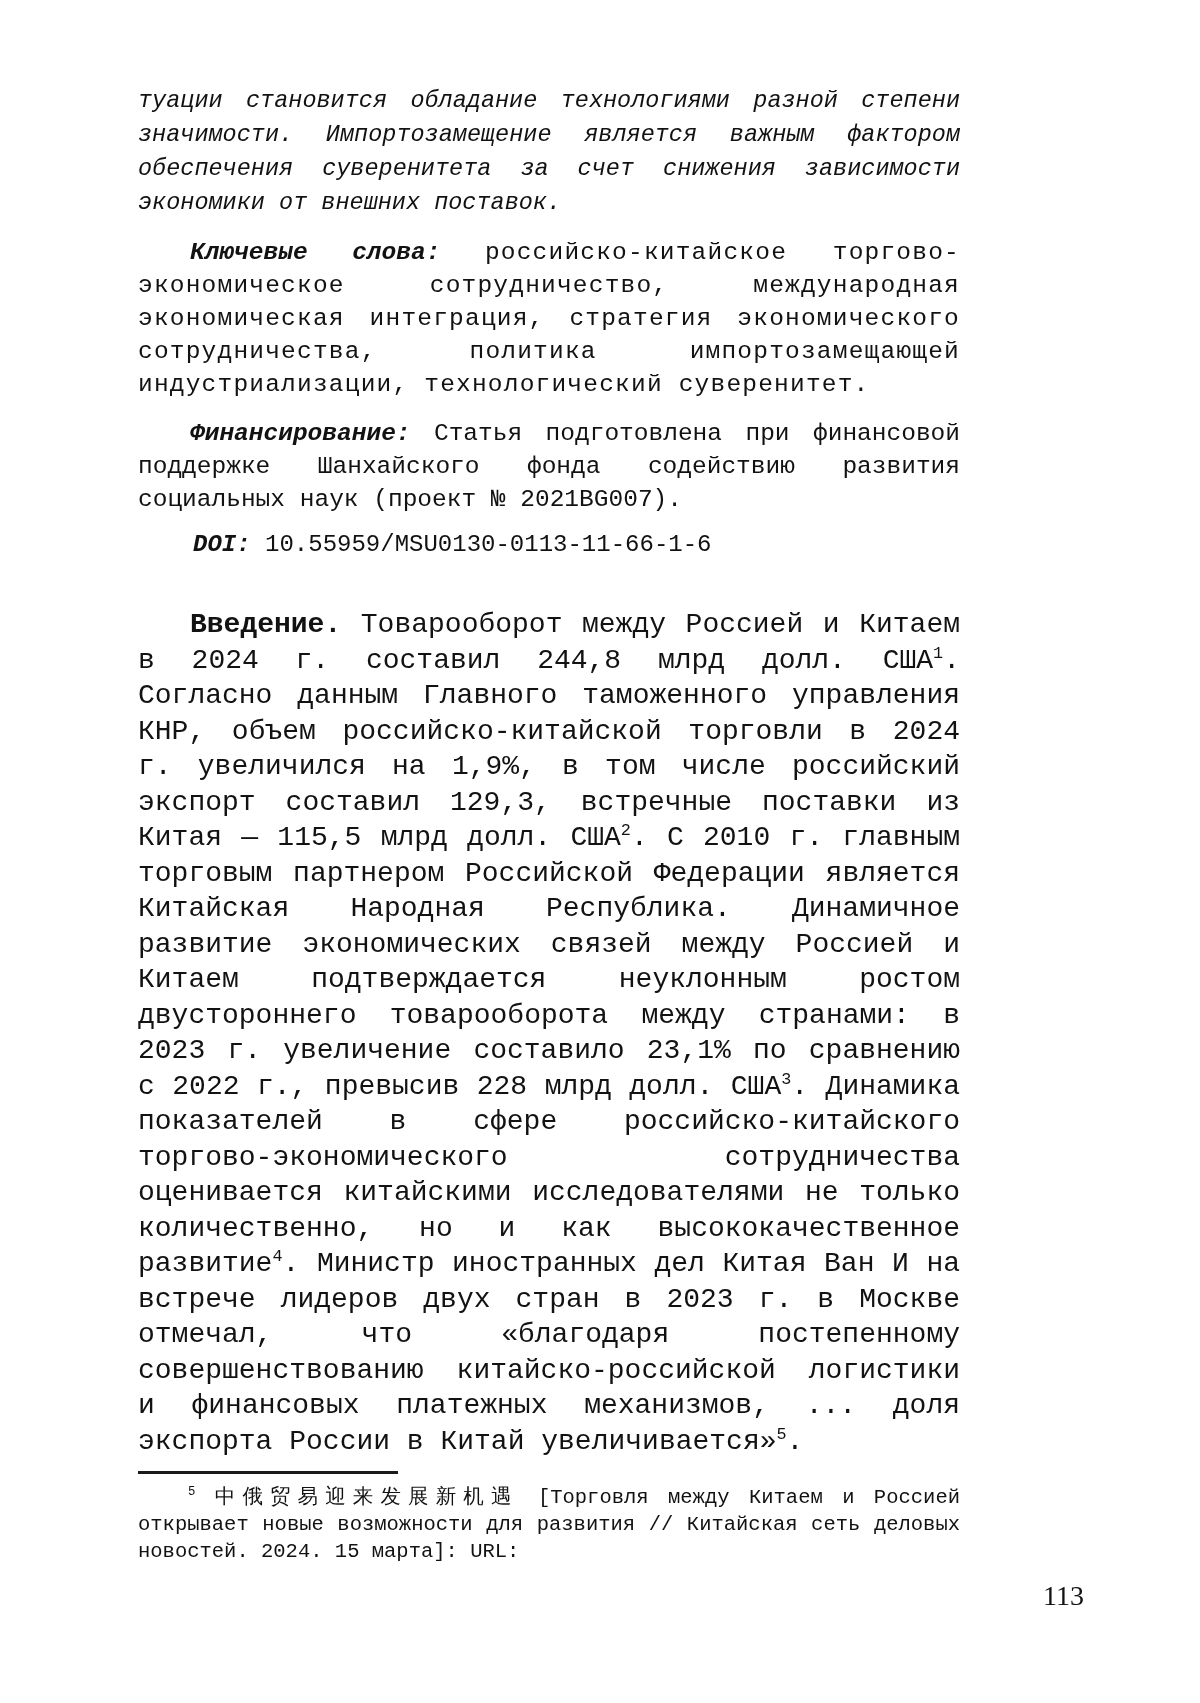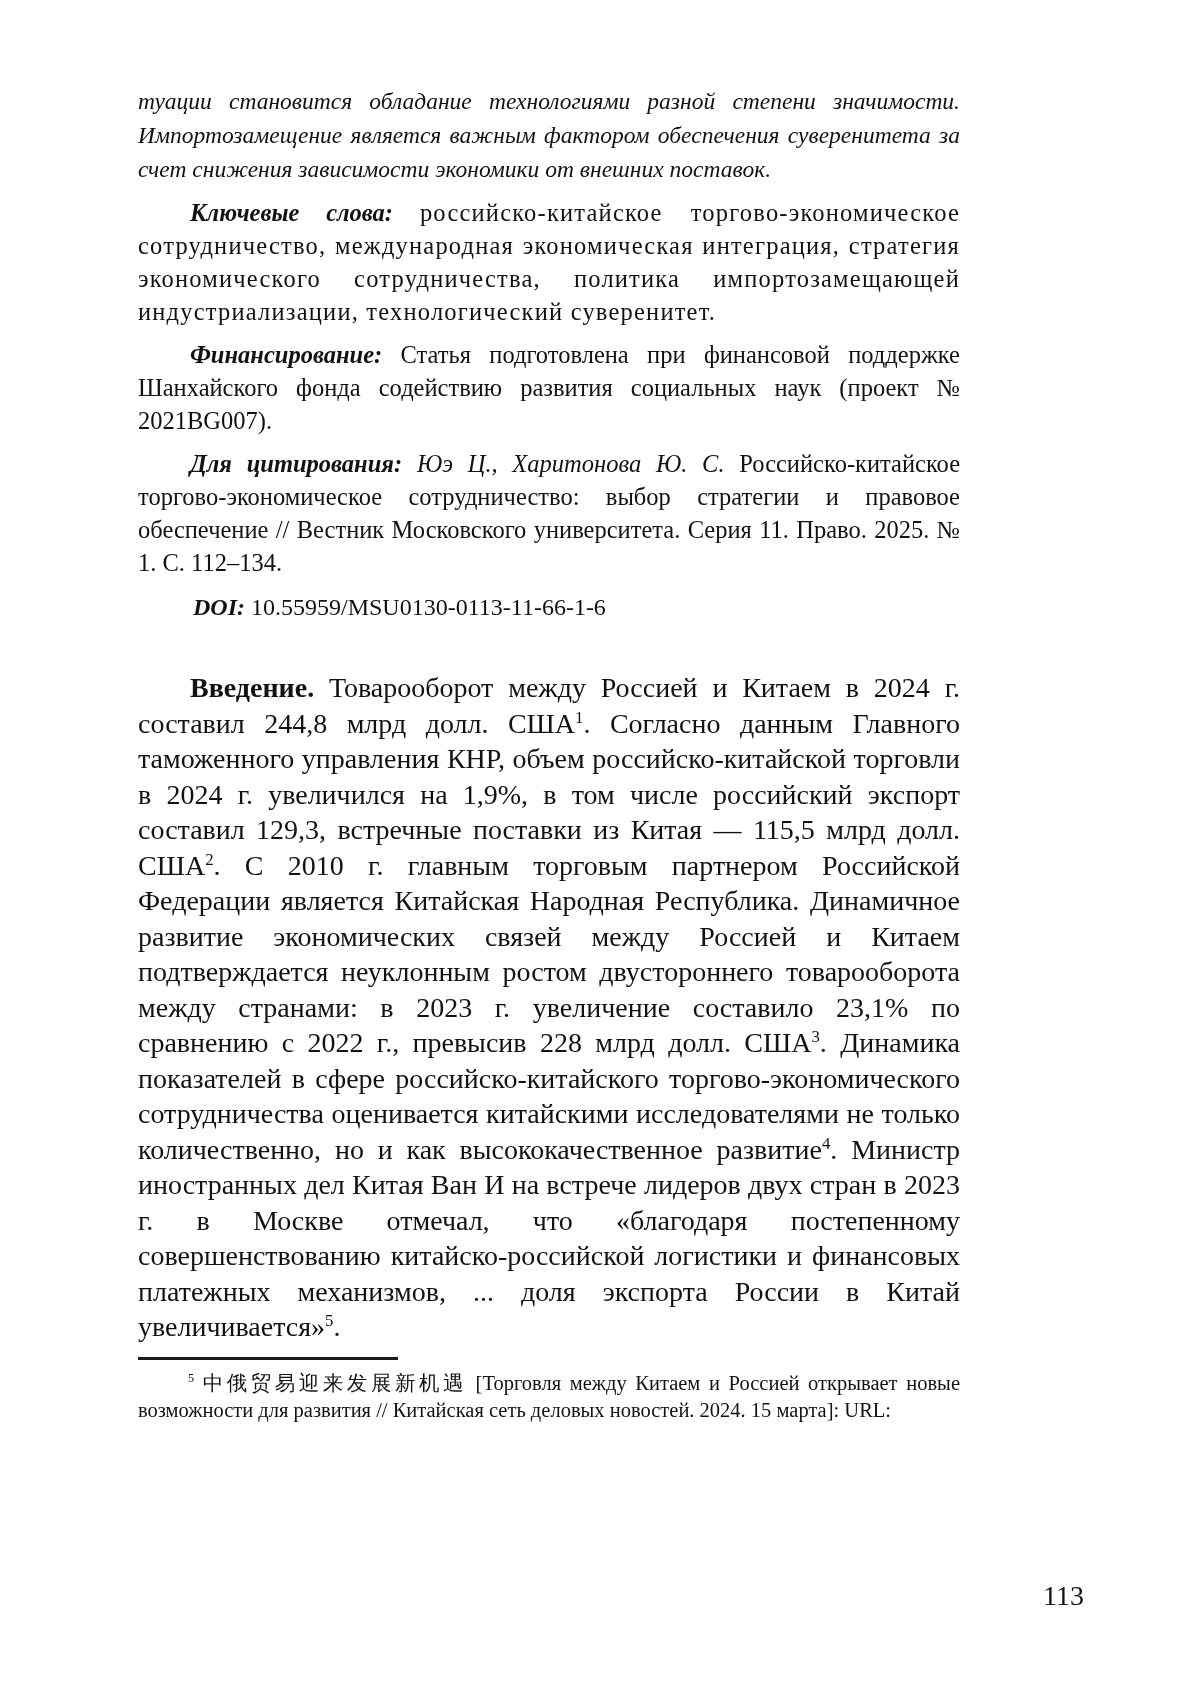--- a/index.html
+++ b/index.html
@@ -11,29 +11,29 @@
     font-family: "Liberation Serif", "DejaVu Serif", serif;
     position: relative;
     overflow: hidden;
   }
   .sheet {
     position: absolute;
     left: 138px;
     top: 84px;
     width: 822px;
   }
-  p { margin: 0; }
+  p { margin: 0; font-family: Liberation Mono, monospace; }
   .abstract-cont {
     font-style: italic;
     font-size: 23.5px;
     line-height: 34px;
     text-align: justify;
   }
   .meta {
-    margin-top: 10px;
+    margin-top: 16px;
     text-indent: 52px;
     text-align: justify;
     font-size: 24.5px;
     line-height: 33px;
   }
   .kw-text { letter-spacing: 1.2px; }
   .lbl { font-weight: bold; font-style: italic; }
   .it { font-style: italic; }
   .b  { font-weight: bold; }
   .doi-line {
@@ -77,21 +77,20 @@
 <body>
 
 <div class="sheet">
 
   <p class="abstract-cont">туации становится обладание технологиями разной степени значимости. Импортозамещение является важным фактором обеспечения суверенитета за счет снижения зависимости экономики от внешних поставок.</p>
 
   <p class="meta"><span class="lbl">Ключевые слова:</span> <span class="kw-text">российско-китайское торгово-экономическое сотрудничество, международная экономическая интеграция, стратегия экономического сотрудничества, политика импортозамещающей индустриализации, технологический суверенитет.</span></p>
 
   <p class="meta"><span class="lbl">Финансирование:</span> <span>Статья подготовлена при финансовой поддержке Шанхайского фонда содействию развития социальных наук (проект № 2021BG007).</span></p>
 
-  <p class="meta"><span class="lbl">Для цитирования:</span> <span class="it">Юэ Ц., Харитонова Ю. С.</span> <span>Российско-китайское торгово-экономическое сотрудничество: выбор стратегии и правовое обеспечение // Вестник Московского университета. Серия 11. Право. 2025. № 1. С. 112–134.</span></p>
 
   <p class="doi-line"><span class="lbl">DOI:</span> <span>10.55959/MSU0130-0113-11-66-1-6</span></p>
 
   <p class="intro"><span class="b">Введение.</span> <span><span>Товарооборот между Россией и Китаем в 2024 г. составил 244,8 млрд долл. США</span><sup>1</sup><span>. Согласно данным Главного таможенного управления КНР, объем российско-китайской торговли в 2024 г. увеличился на 1,9%, в том числе российский экспорт составил 129,3, встречные поставки из Китая — 115,5 млрд долл. США</span><sup>2</sup><span>. С 2010 г. главным торговым партнером Российской Федерации является Китайская Народная Республика. Динамичное развитие экономических связей между Россией и Китаем подтверждается неуклонным ростом двустороннего товарооборота между странами: в 2023 г. увеличение составило 23,1% по сравнению с 2022 г., превысив 228 млрд долл. США</span><sup>3</sup><span>. Динамика показателей в сфере российско-китайского торгово-экономического сотрудничества оценивается китайскими исследователями не только количественно, но и как высококачественное развитие</span><sup>4</sup><span>. Министр иностранных дел Китая Ван И на встрече лидеров двух стран в 2023 г. в Москве отмечал, что «благодаря постепенному совершенствованию китайско-российской логистики и финансовых платежных механизмов, ... доля экспорта России в Китай увеличивается»</span><sup>5</sup><span>.</span></span></p>
 
   <hr class="fn-rule">
 
   <div class="footnotes" id="footnotes">
       <p class="footnote"><sup>5</sup> 中俄贸易迎来发展新机遇 [Торговля между Китаем и Россией открывает новые возможности для развития // Китайская сеть деловых новостей. 2024. 15 марта]: URL:</p>
     </div>

